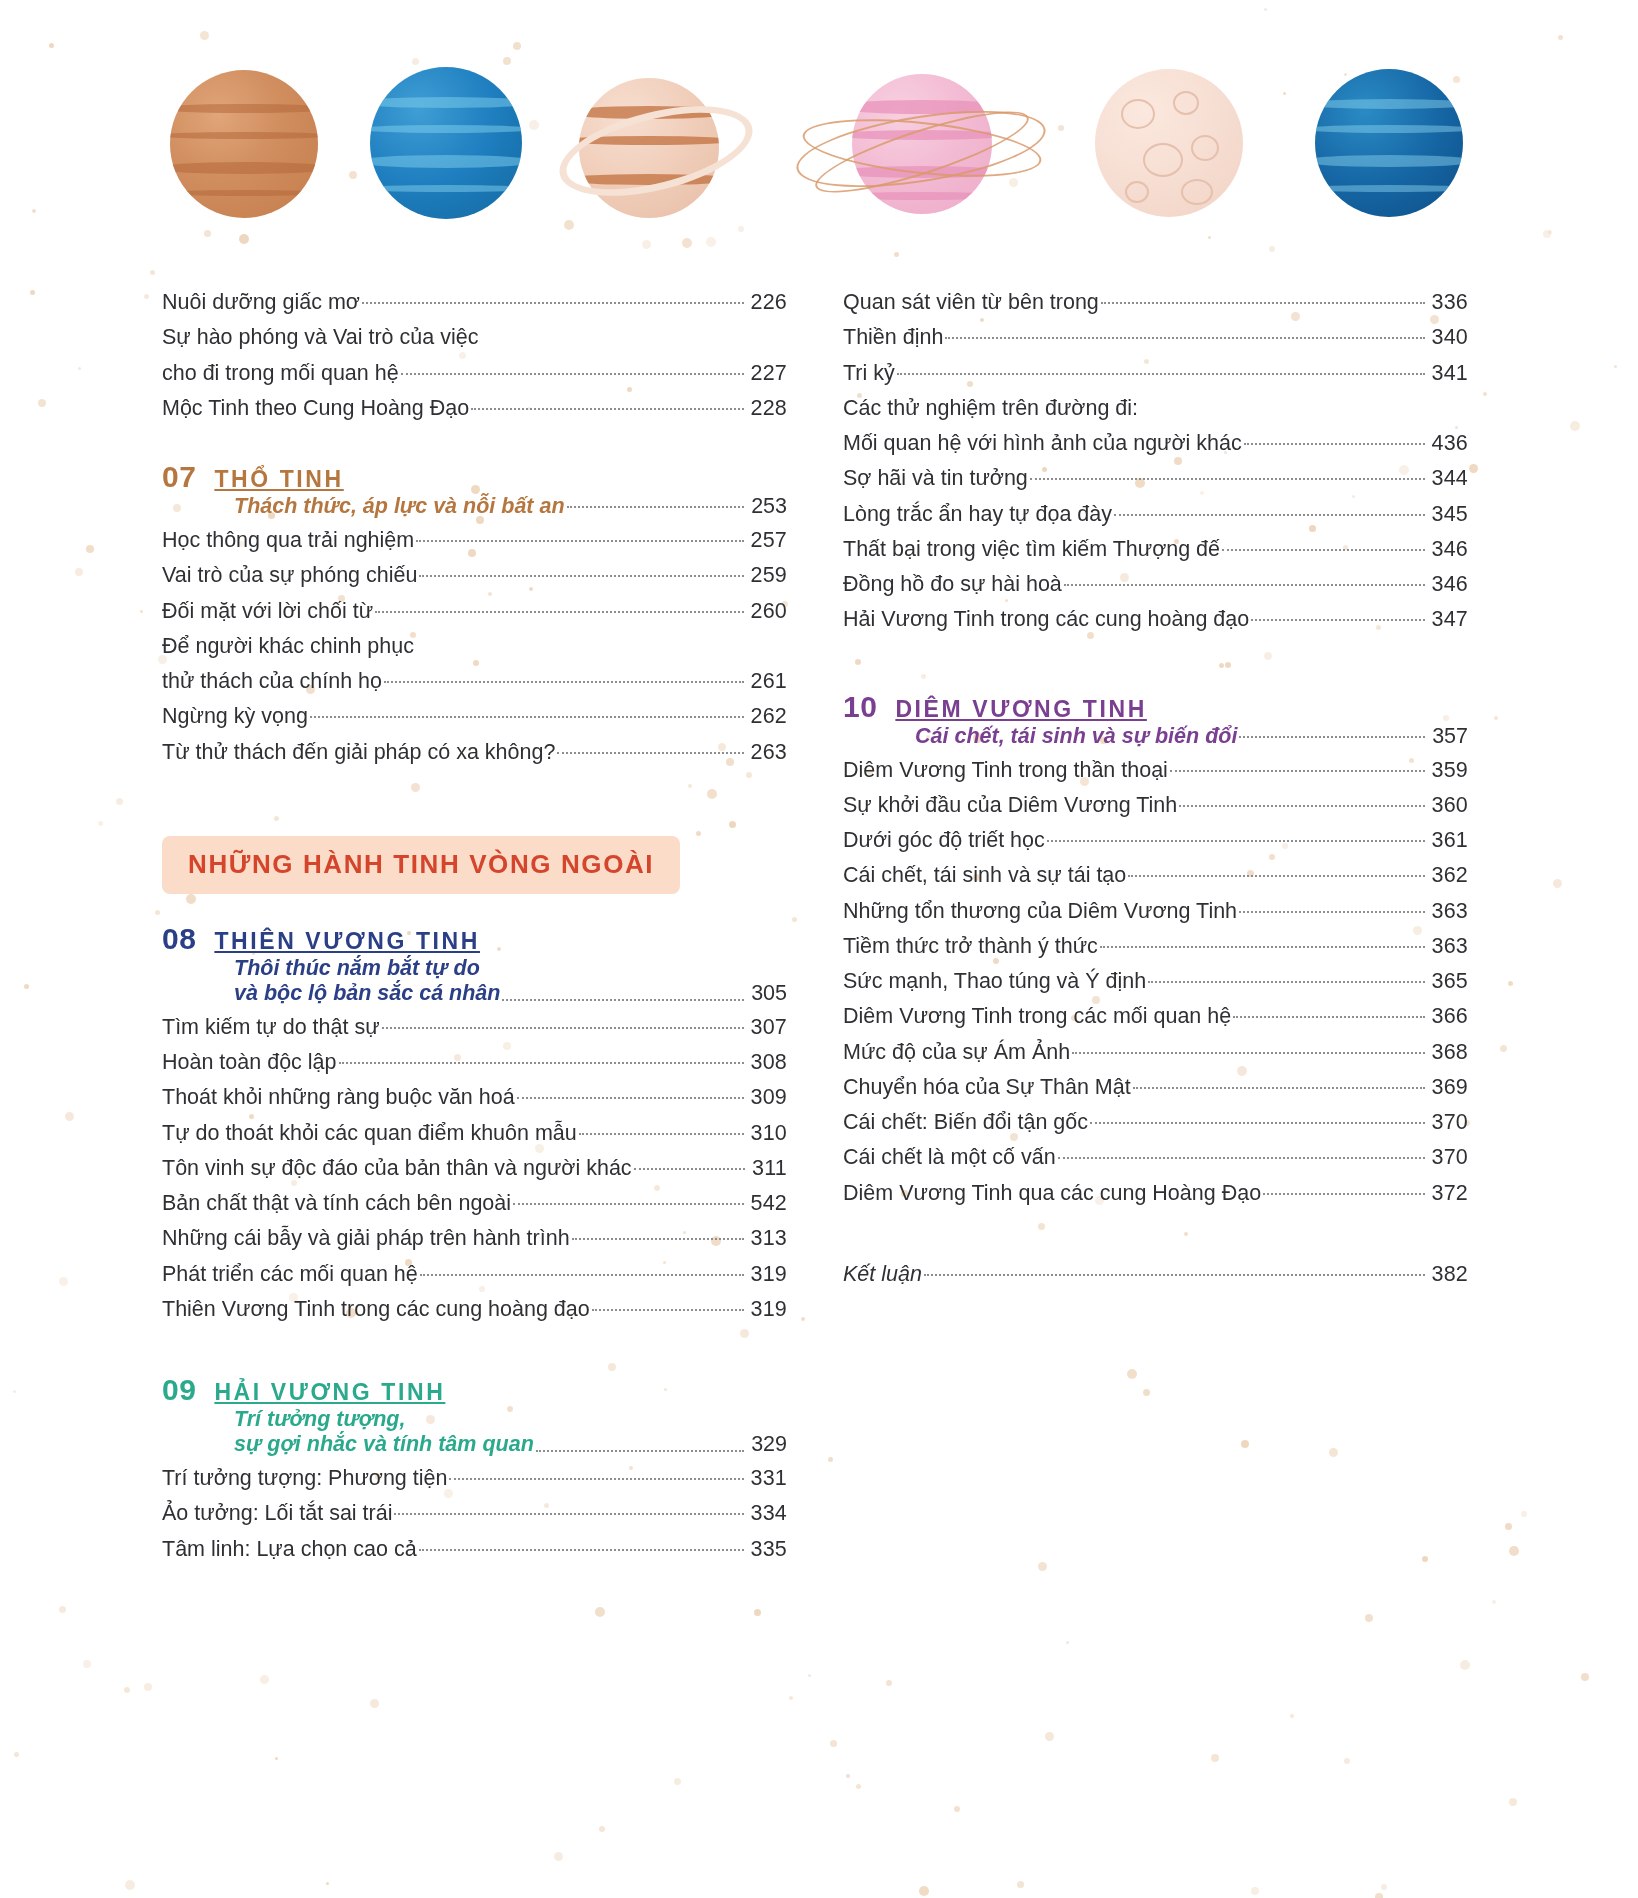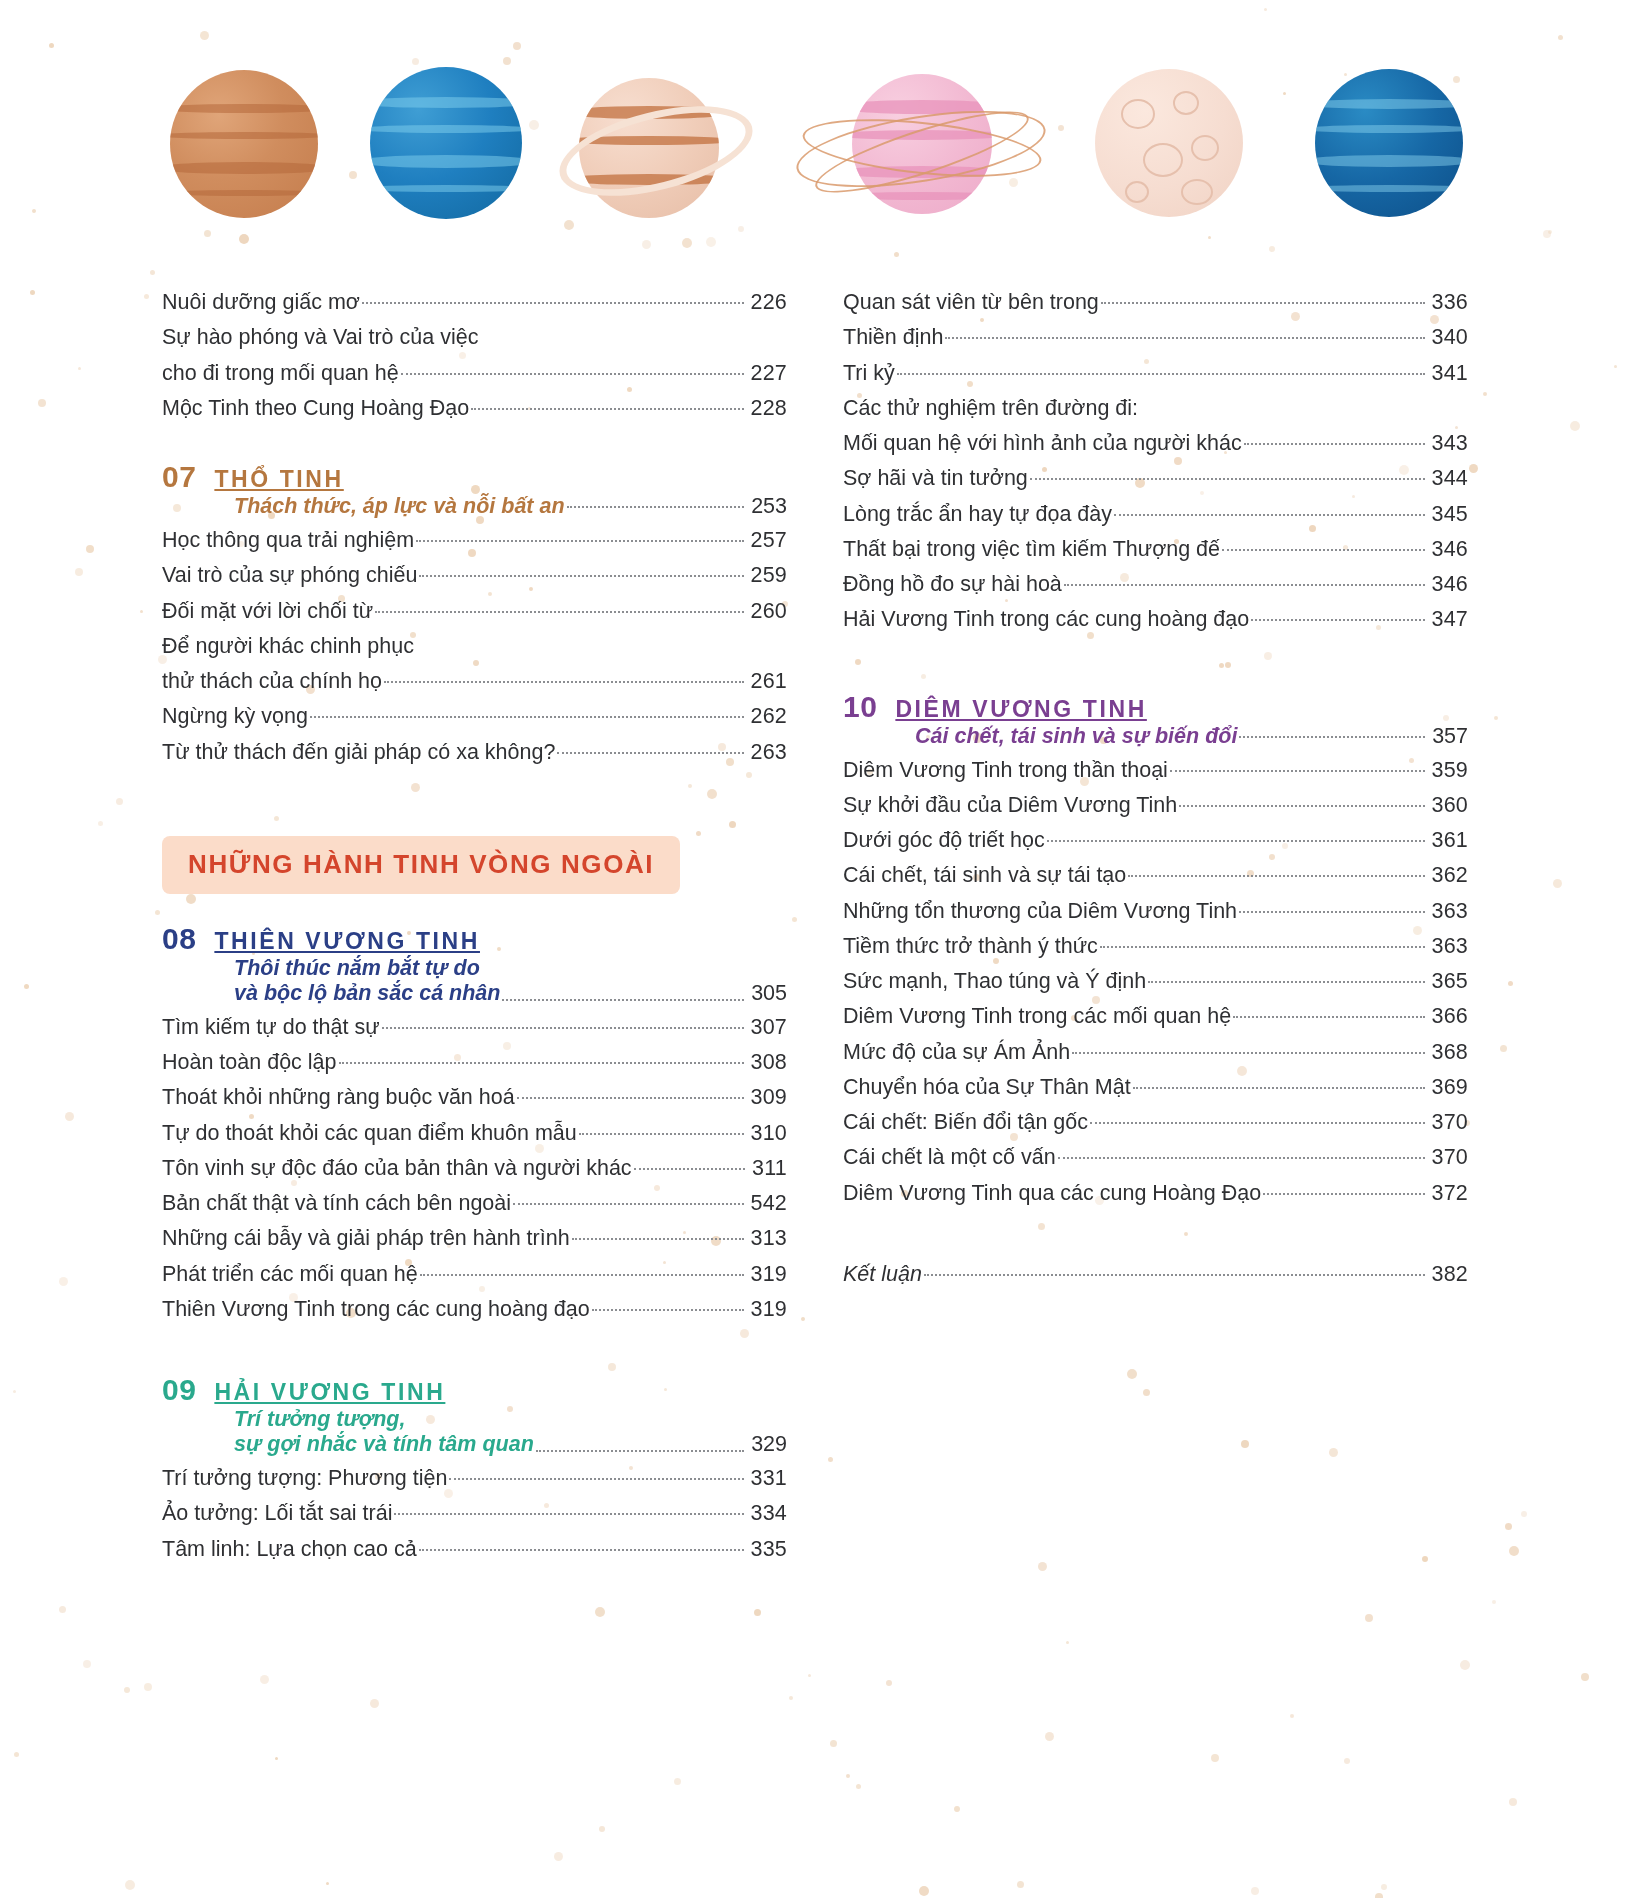--- a/index.html
+++ b/index.html
@@ -719,21 +719,21 @@
     </div>
     <div class="entry">
       <span class="title">Tri kỷ</span>
       <span class="leader"></span>
       <span class="page">341</span>
     </div>
     <div class="plain">Các thử nghiệm trên đường đi:</div>
     <div class="entry">
       <span class="title">Mối quan hệ với hình ảnh của người khác</span>
       <span class="leader"></span>
-      <span class="page">343</span>
+      <span class="page">436</span>
     </div>
     <div class="entry">
       <span class="title">Sợ hãi và tin tưởng</span>
       <span class="leader"></span>
       <span class="page">344</span>
     </div>
     <div class="entry">
       <span class="title">Lòng trắc ẩn hay tự đọa đày</span>
       <span class="leader"></span>
       <span class="page">345</span>

